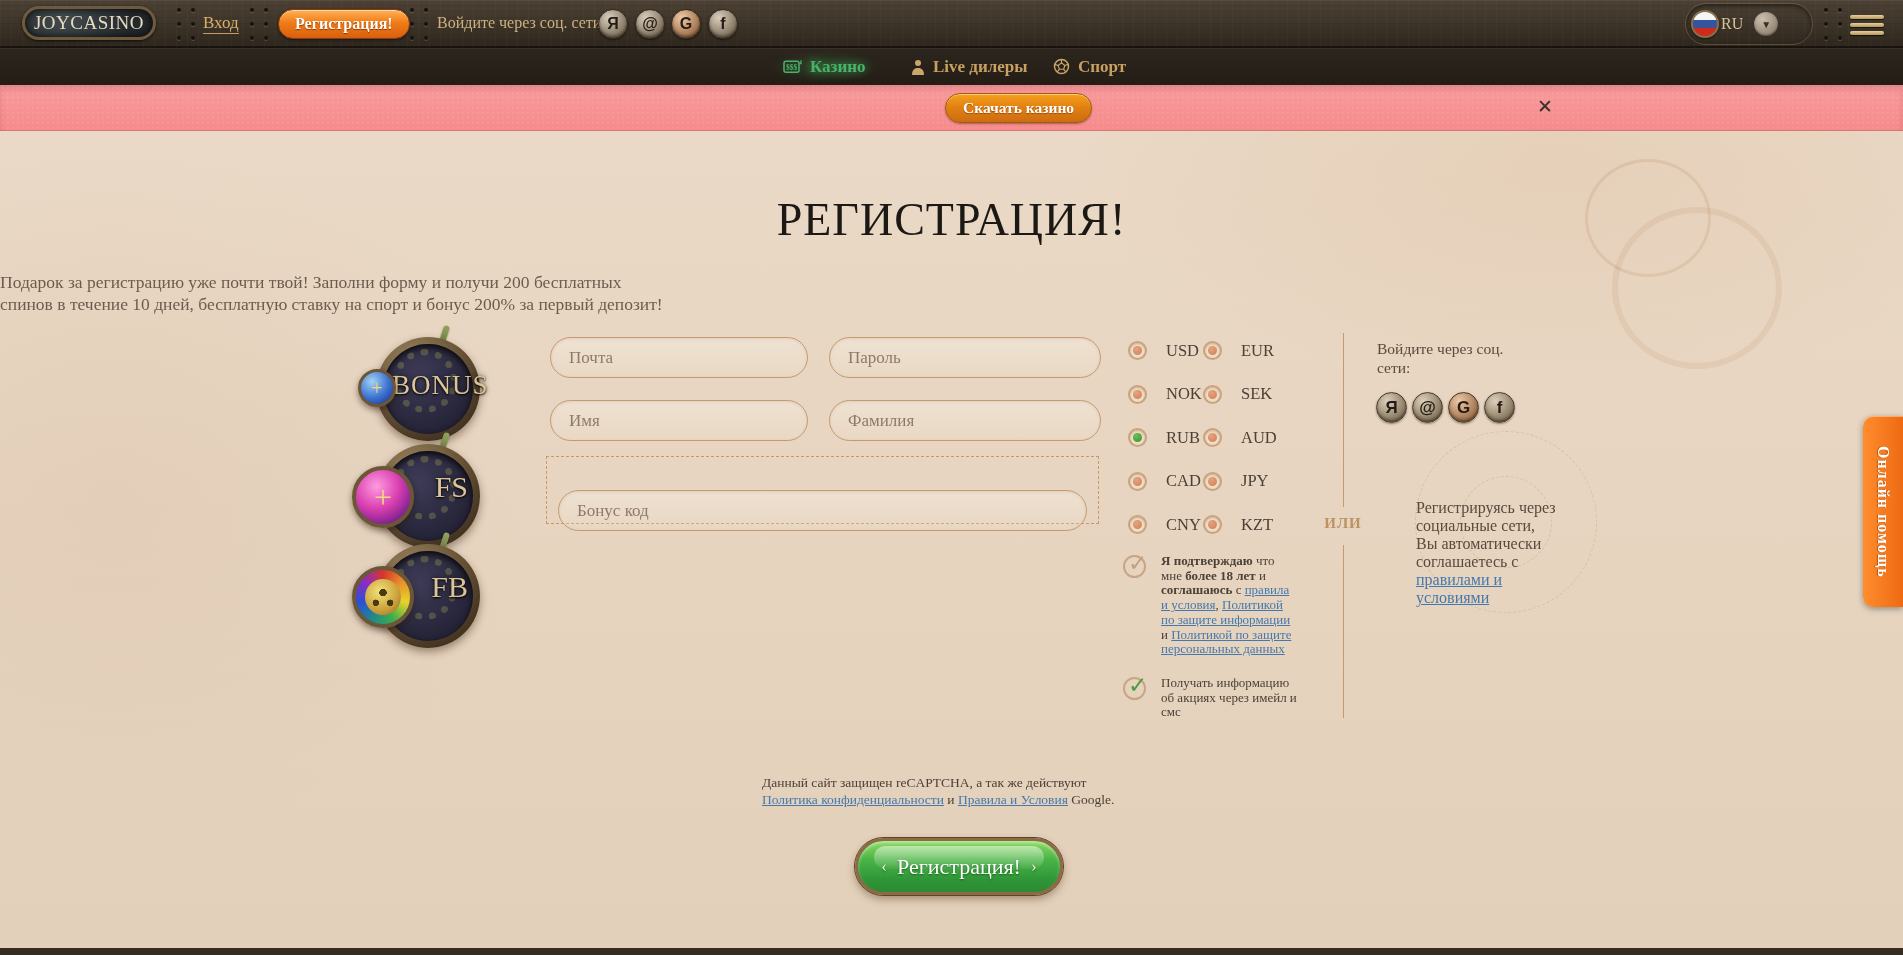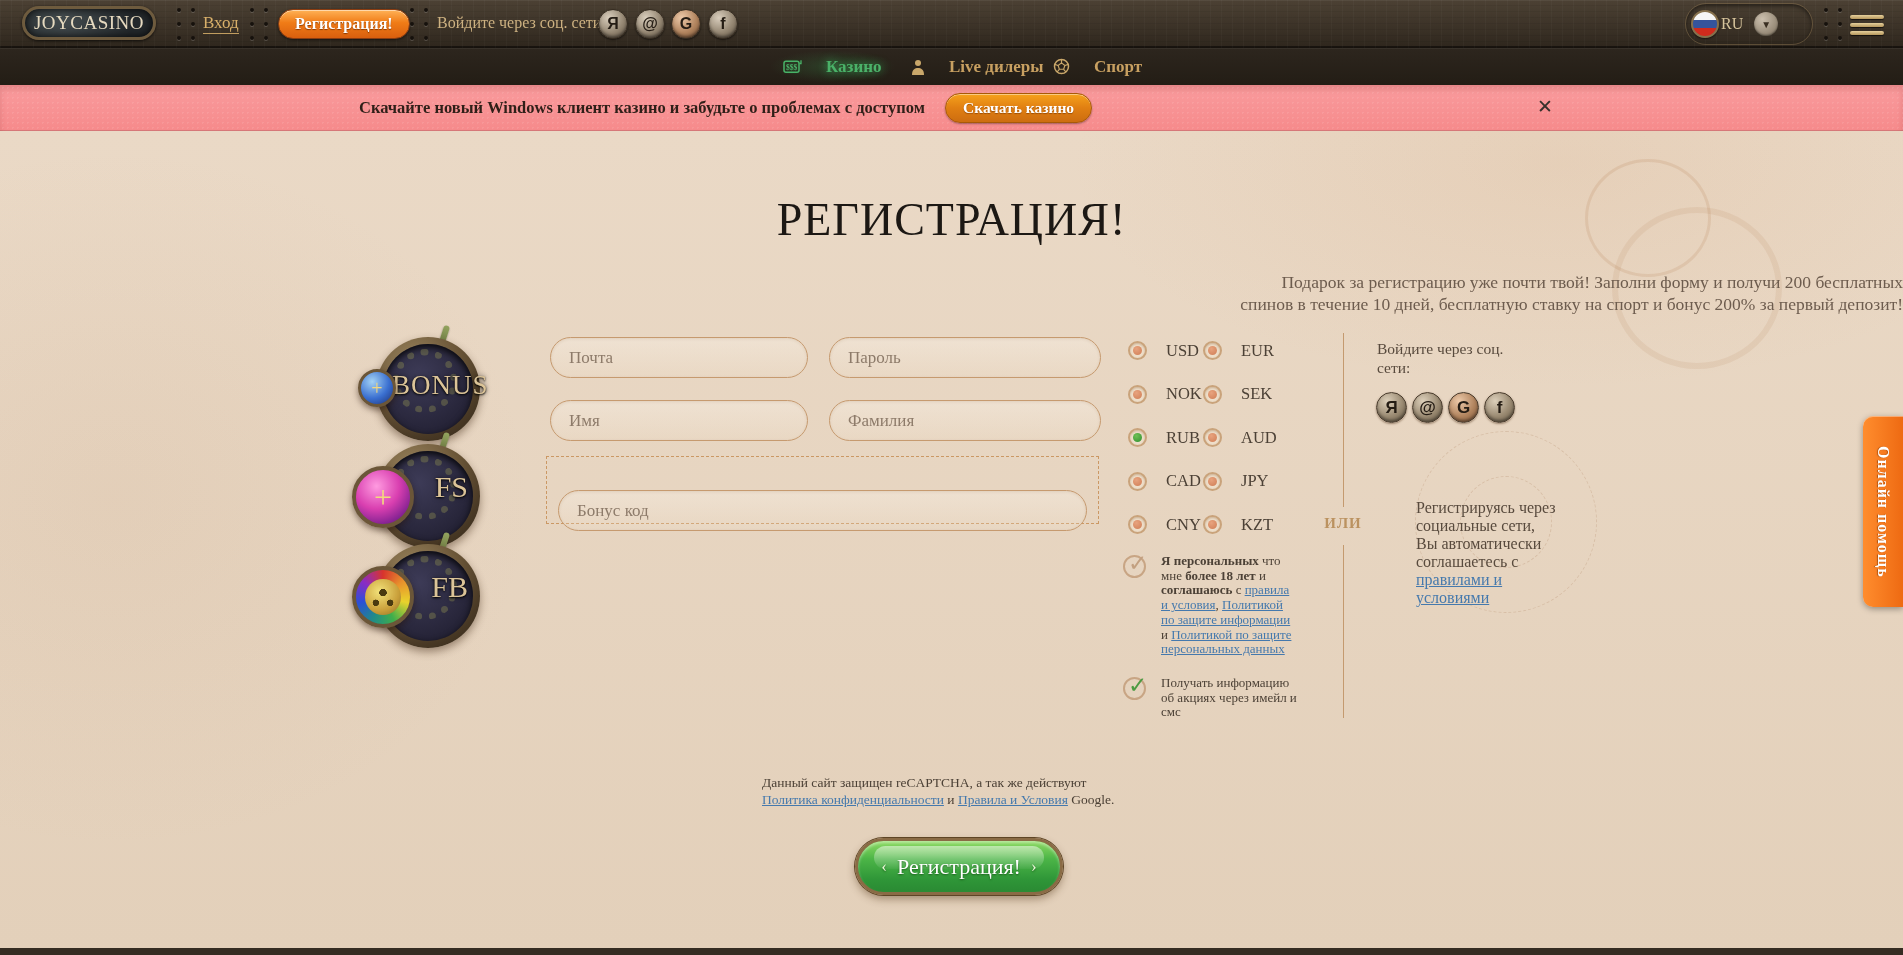--- a/index.html
+++ b/index.html
@@ -52,21 +52,21 @@
     display:flex;align-items:center;justify-content:center;color:#3a2f22;font-size:10px;
     box-shadow:inset 0 -1px 2px rgba(0,0,0,.45);}
   .burger{position:absolute;left:1850px;top:15px;width:34px;cursor:pointer;}
   .burger i{display:block;height:4px;background:linear-gradient(#e6d09c,#b5965c);
     border-radius:2px;margin-bottom:4px;box-shadow:0 1px 1px rgba(0,0,0,.65);}
 
   
   .nav{position:absolute;top:48px;left:0;width:100%;height:37px;
     background:linear-gradient(#2d261e,#231d15);
     box-shadow:inset 0 1px 0 rgba(255,255,255,.05),0 2px 3px rgba(0,0,0,.4);}
-  .nav-tab{position:absolute;top:0;height:100%;display:flex;align-items:center;gap:24px;
+  .nav-tab{position:absolute;top:0;height:100%;display:flex;align-items:center;gap:8px;
     color:#c8a061;font-size:17px;font-weight:bold;cursor:pointer;text-align:center;}
   .nav-tab.active{color:#4db36b;text-shadow:0 0 10px rgba(60,190,100,.8);}
   .nav-tab.active::before{content:"";position:absolute;left:-14px;right:-14px;top:2px;bottom:2px;
     background:radial-gradient(ellipse at center,rgba(60,170,90,.22),transparent 70%);}
   .t-casino{left:783px;} .t-live{left:911px;} .t-sport{left:1053px;}
 
   
   .banner{position:absolute;top:85px;left:0;width:100%;height:46px;
     background:linear-gradient(#f99b9d,#f68a8b);
     box-shadow:inset 0 4px 6px rgba(120,30,30,.18), inset 0 -1px 0 rgba(0,0,0,.12);}
@@ -83,21 +83,21 @@
 
   
   .main{position:absolute;top:131px;left:0;width:100%;height:817px;
     background:radial-gradient(700px 320px at 82% 4%, rgba(209,160,118,.16), transparent 70%),
                radial-gradient(600px 500px at 6% 45%, rgba(190,150,115,.10), transparent 70%),
                linear-gradient(#ead9c6,#e3d0ba);}
   .stain{position:absolute;border-radius:50%;pointer-events:none;}
   .sketch{position:absolute;border-radius:50%;border:1px dashed rgba(150,95,55,.18);pointer-events:none;}
   .page-title{position:absolute;top:62px;left:0;width:100%;margin:0;text-align:center;
     font-size:46px;font-weight:400;color:#1c1814;letter-spacing:1px;}
-  .page-sub{position:absolute;top:141px;left:0;width:100%;text-align:right;
+  .page-sub{position:absolute;top:141px;left:0;width:100%;text-align:left;
     color:#6d5c4e;font-size:17.5px;line-height:21.5px;}
 
   
   .badge{position:absolute;left:362px;width:118px;height:104px;}
   .b1{top:206px;} .b2{top:313px;} .b3{top:413px;}
   .badge .arm{position:absolute;right:34px;top:-12px;width:6px;height:28px;border-radius:3px;
     background:linear-gradient(#93a35e,#5d6b38);transform:rotate(18deg);
     box-shadow:0 1px 2px rgba(0,0,0,.4);}
   .badge .ring{position:absolute;right:0;top:0;width:104px;height:104px;border-radius:50%;
     background:radial-gradient(circle at 35% 25%,#9a845d,#6b5638 45%,#493925 72%,#2e2316);
@@ -299,21 +299,20 @@
       <svg width="17" height="17" viewBox="0 0 16 16">
         <circle cx="8" cy="8" r="6.6" fill="none" stroke="#c9a76a" stroke-width="1.4"></circle>
         <path d="M8 4.6 L11.2 7 L10 10.6 L6 10.6 L4.8 7 Z" fill="none" stroke="#c9a76a" stroke-width="1.1"></path>
         <path d="M8 1.6 L8 4.6 M11.2 7 L14.3 6 M10 10.6 L12.1 13.1 M6 10.6 L3.9 13.1 M4.8 7 L1.7 6" stroke="#c9a76a" stroke-width="1.1"></path>
       </svg>
       <span>Спорт</span>
     </div>
   </nav>
 
   <div class="banner">
-    <span class="banner-text">Скачайте новый Windows клиент казино и забудьте о проблемах с доступом</span>
     <button class="banner-btn">Скачать казино</button>
     <span class="banner-close">✕</span>
   </div>
 
   <main class="main">
 
     <div class="stain" style="left:1585px;top:28px;width:120px;height:112px;border:3px solid rgba(170,105,60,.14);"></div>
     <div class="stain" style="left:1612px;top:76px;width:158px;height:150px;border:6px solid rgba(170,105,60,.10);"></div>
     <div class="sketch" style="left:1415px;top:300px;width:180px;height:180px;"></div>
     <div class="sketch" style="left:1460px;top:345px;width:90px;height:90px;"></div>
@@ -396,21 +395,21 @@
         </span>
       <span class="cur-label">KZT</span>
     </div>
 
     <div class="vdiv vd1"></div>
     <span class="or-label">ИЛИ</span>
     <div class="vdiv vd2"></div>
 
     <span class="checkmark cm-tan checked"></span>
     <div class="cb-text cb1">
-      <b>Я персональных</b><span> что мне </span><b>более 18 лет</b><span> и </span><b>соглашаюсь</b><span> с </span><a class="blue">правила и условия</a><span>, </span><a class="blue">Политикой по защите информации</a><span> и </span><a class="blue">Политикой по защите персональных данных</a>
+      <b>Я подтверждаю</b><span> что мне </span><b>более 18 лет</b><span> и </span><b>соглашаюсь</b><span> с </span><a class="blue">правила и условия</a><span>, </span><a class="blue">Политикой по защите информации</a><span> и </span><a class="blue">Политикой по защите персональных данных</a>
     </div>
     <span class="checkmark cm-green checked"></span>
     <div class="cb-text cb2">Получать информацию об акциях через имейл и смс</div>
 
     <div class="soc-label">Войдите через соц. сети:</div>
     <div class="soc-icons">
       <button class="soc-icon">Я</button>
       <button class="soc-icon">@</button>
       <button class="soc-icon copper">G</button>
       <button class="soc-icon">f</button>

